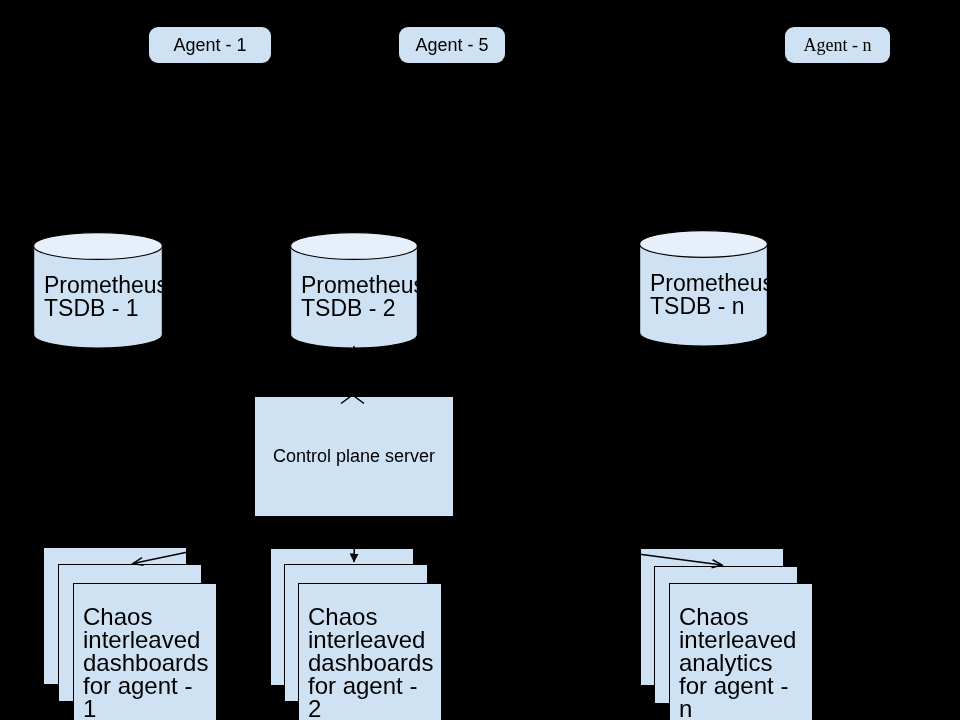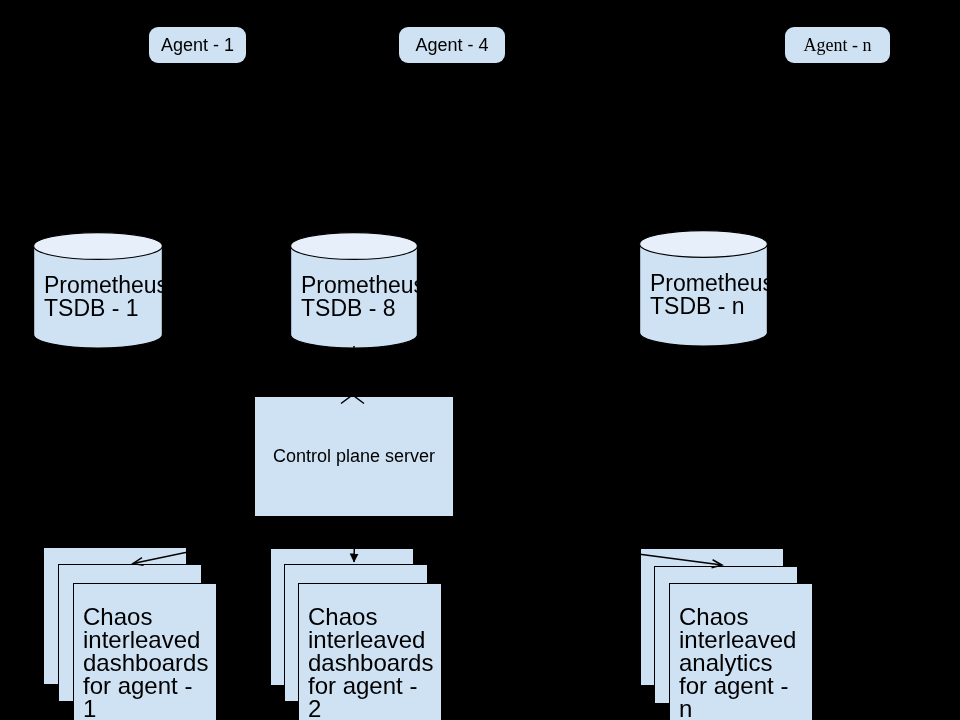--- a/index.html
+++ b/index.html
@@ -54,25 +54,25 @@
   
   #overlay{
     position:absolute;left:0;top:0;width:960px;height:720px;
     z-index:50;pointer-events:none;
   }
   #overlay .edge{stroke:var(--line);stroke-width:1.5;fill:none;}
 </style>
 </head>
 <body>
 
-<div class="abs agent" style="left:149px;top:27px;width:97px;height:36px;">
+<div class="abs agent" style="left:149px;top:27px;width:122px;height:36px;">
   <span>Agent - 1</span>
 </div>
 <div class="abs agent" style="left:399px;top:27px;width:106px;height:36px;">
-  <span>Agent - 4</span>
+  <span>Agent - 5</span>
 </div>
 <div class="abs agent" style="left:785px;top:27px;width:105px;height:36px;font-family:Liberation Serif, serif;">
   <span>Agent - n</span>
 </div>
 
 <div class="abs cylinder" style="left:33px;top:232px;">
   <svg viewBox="0 0 130 117" preserveAspectRatio="none">
     <path d="M0.6,14 L0.6,102.5 A64.4,13.5 0 0 0 129.4,102.5 L129.4,14" style="fill:var(--fill)" stroke="#000000" stroke-width="1.2"></path>
     <ellipse cx="65" cy="14" rx="64.4" ry="13.4" style="fill:var(--cyl-top)" stroke="#000000" stroke-width="1.2"></ellipse>
   </svg>
@@ -82,21 +82,21 @@
   </div>
 </div>
 
 <div class="abs cylinder" style="left:290px;top:232px;width:128px;">
   <svg viewBox="0 0 130 117" preserveAspectRatio="none">
     <path d="M0.6,14 L0.6,102.5 A64.4,13.5 0 0 0 129.4,102.5 L129.4,14" style="fill:var(--fill)" stroke="#000000" stroke-width="1.2"></path>
     <ellipse cx="65" cy="14" rx="64.4" ry="13.4" style="fill:var(--cyl-top)" stroke="#000000" stroke-width="1.2"></ellipse>
   </svg>
   <div class="cyl-label">
     <div>Prometheus</div>
-    <div>TSDB - 8</div>
+    <div>TSDB - 2</div>
   </div>
 </div>
 
 <div class="abs cylinder" style="left:639px;top:230px;width:129px;">
   <svg viewBox="0 0 130 117" preserveAspectRatio="none">
     <path d="M0.6,14 L0.6,102.5 A64.4,13.5 0 0 0 129.4,102.5 L129.4,14" style="fill:var(--fill)" stroke="#000000" stroke-width="1.2"></path>
     <ellipse cx="65" cy="14" rx="64.4" ry="13.4" style="fill:var(--cyl-top)" stroke="#000000" stroke-width="1.2"></ellipse>
   </svg>
   <div class="cyl-label">
     <div>Prometheus</div>

